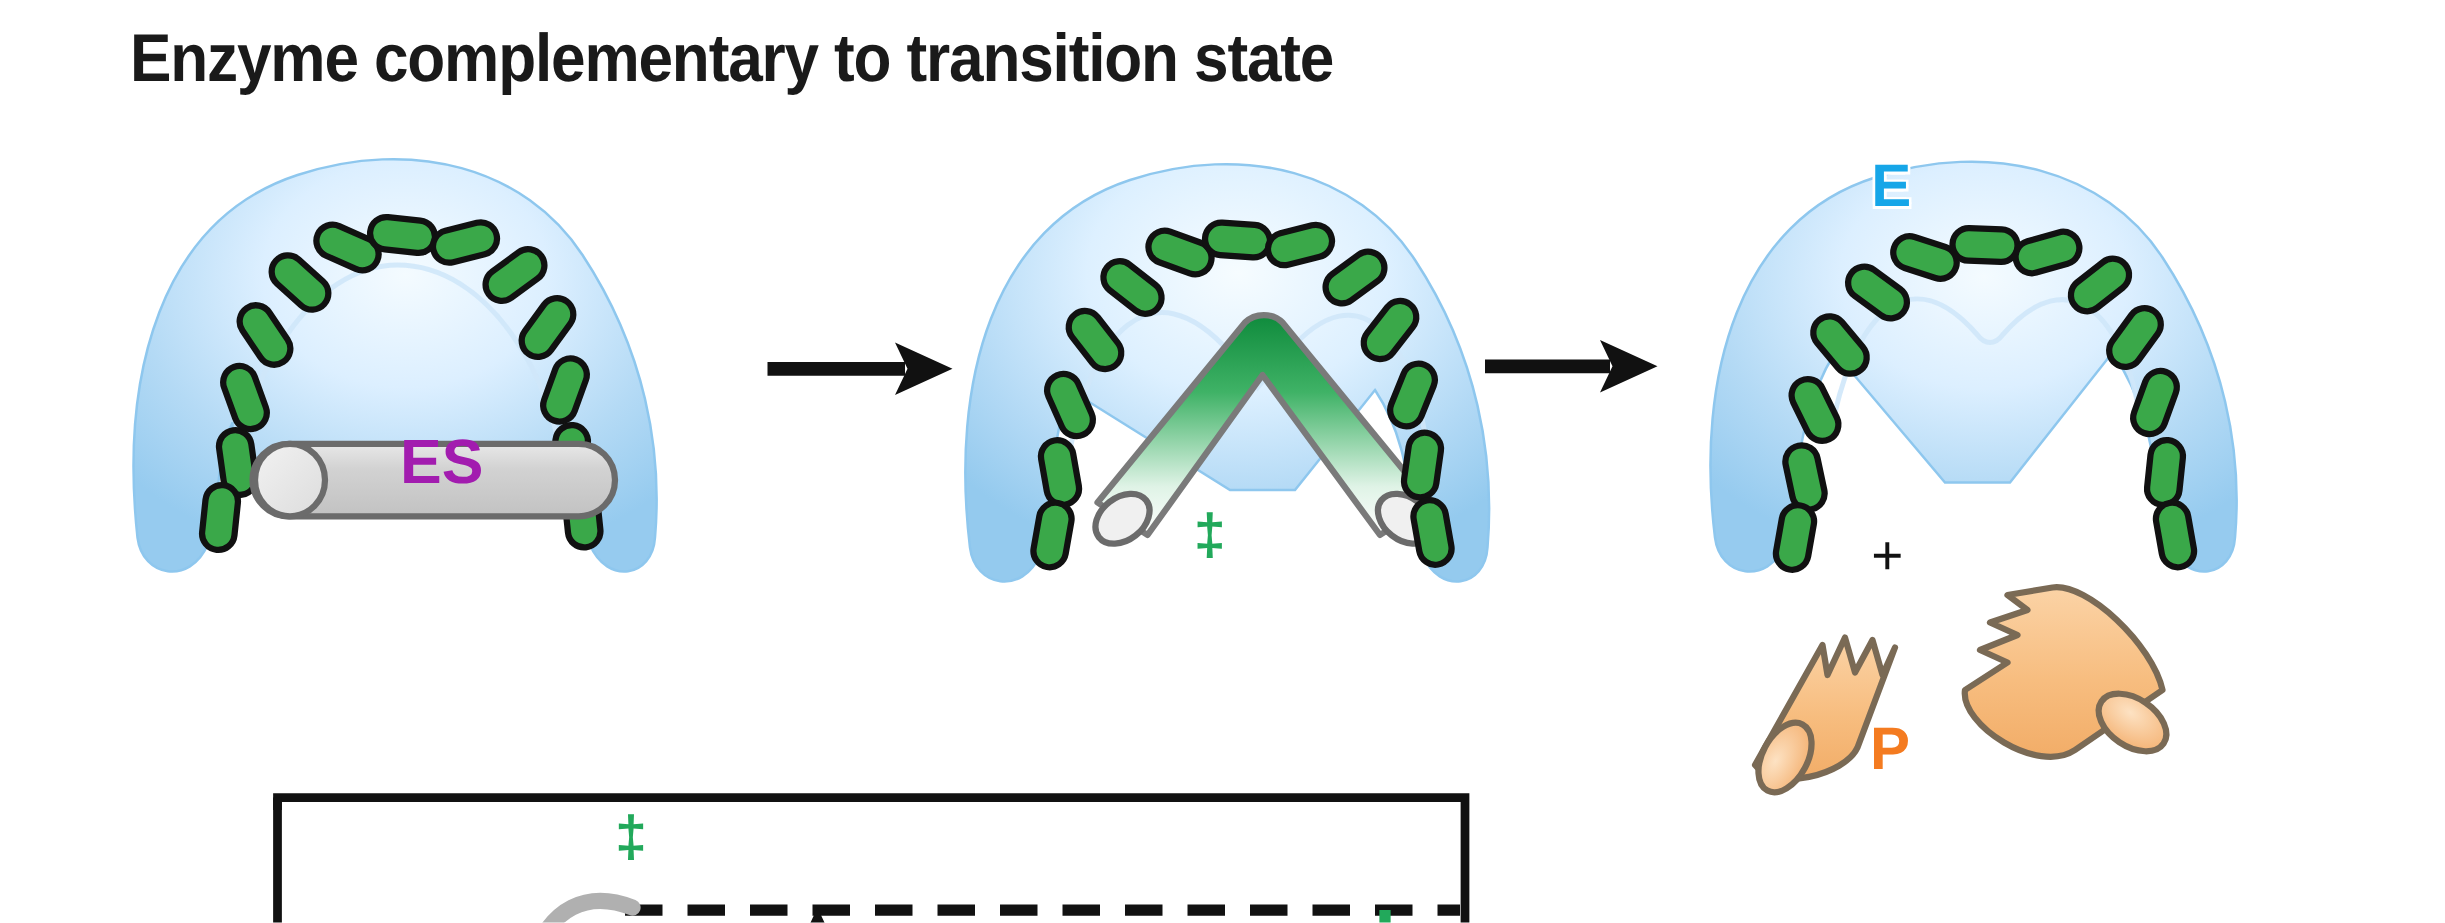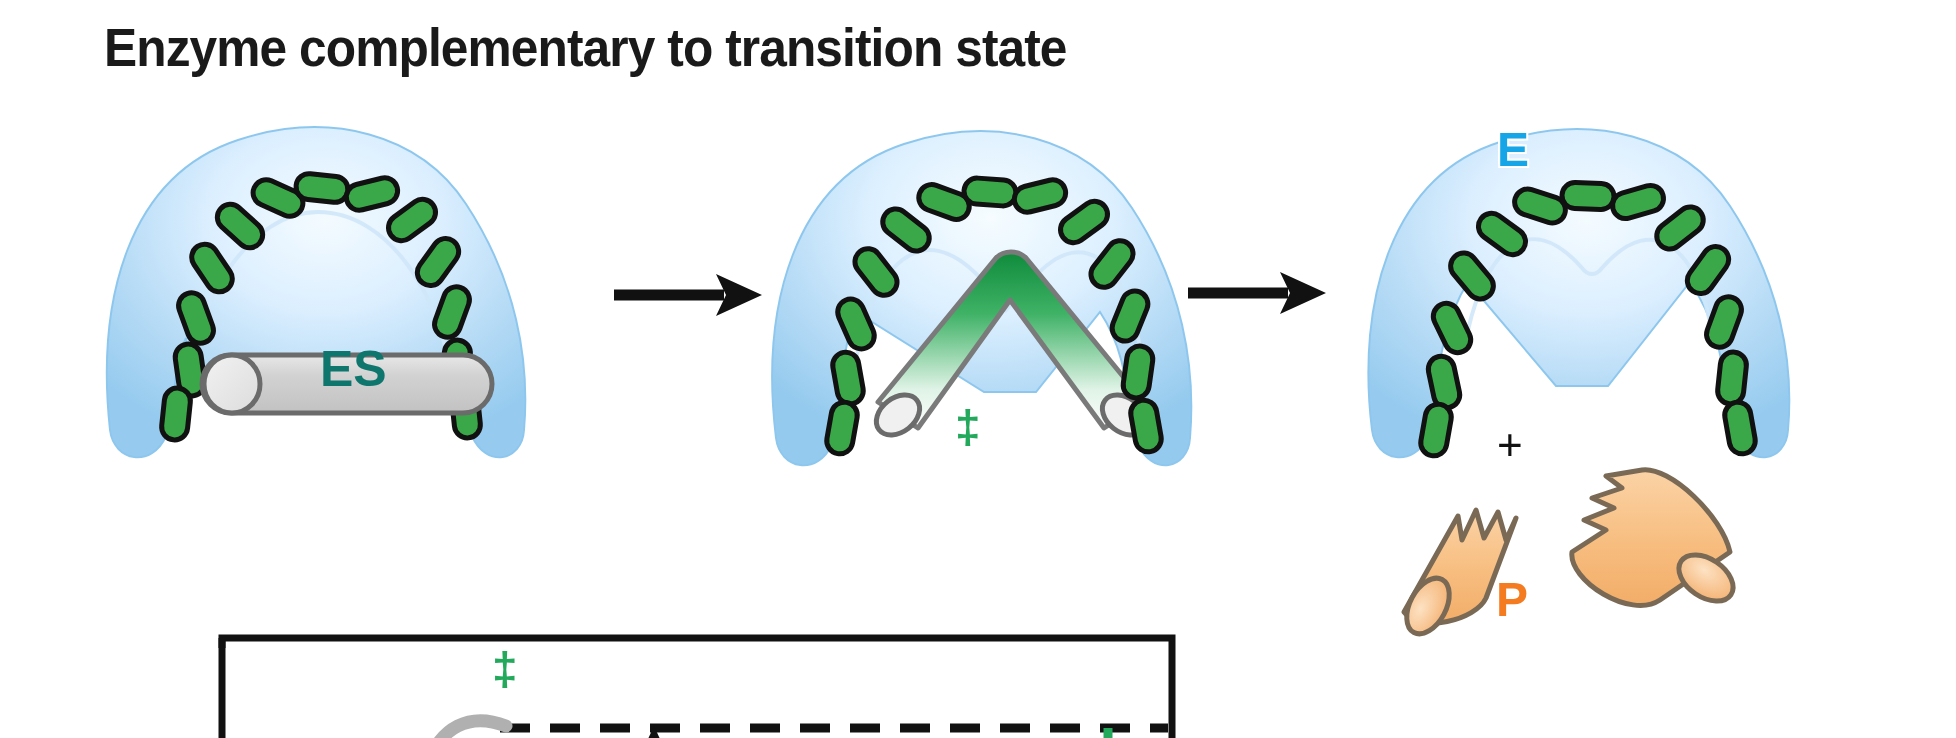--- a/index.html
+++ b/index.html
@@ -12,21 +12,21 @@
     position:absolute;left:104px;top:16px;
     font-family:"Liberation Sans",sans-serif;
     font-weight:bold;font-size:54px;letter-spacing:-1px;
     color:#1a1a1a;white-space:nowrap;
     transform:scaleX(.92);transform-origin:left top;
   }
 
   svg.layer{position:absolute;left:0;top:0;width:1956px;height:738px;overflow:visible;}
 
   .lbl{position:absolute;font-family:"Liberation Sans",sans-serif;font-weight:bold;white-space:nowrap;}
-  .lbl-es{left:320px;top:340px;font-size:50px;color:#0f766e;}
+  .lbl-es{left:320px;top:340px;font-size:50px;color:#a21caf;}
   .lbl-e{left:1497px;top:122px;font-size:48px;color:#16a6e8;
          text-shadow:-2px -2px 0 #fff,2px -2px 0 #fff,-2px 2px 0 #fff,2px 2px 0 #fff;}
   .lbl-p{left:1496px;top:572px;font-size:48px;color:#f47b20;
          text-shadow:-2px -2px 0 #fff,2px -2px 0 #fff,-2px 2px 0 #fff,2px 2px 0 #fff;}
   .lbl-plus{left:1497px;top:420px;font-size:44px;color:#111;font-weight:normal;}
   .lbl-dd-mid{left:955px;top:400px;font-size:46px;color:#22a95b;}
   .lbl-dd-graph{left:492px;top:642px;font-size:46px;color:#22a95b;}
 </style>
 </head>
 <body>

